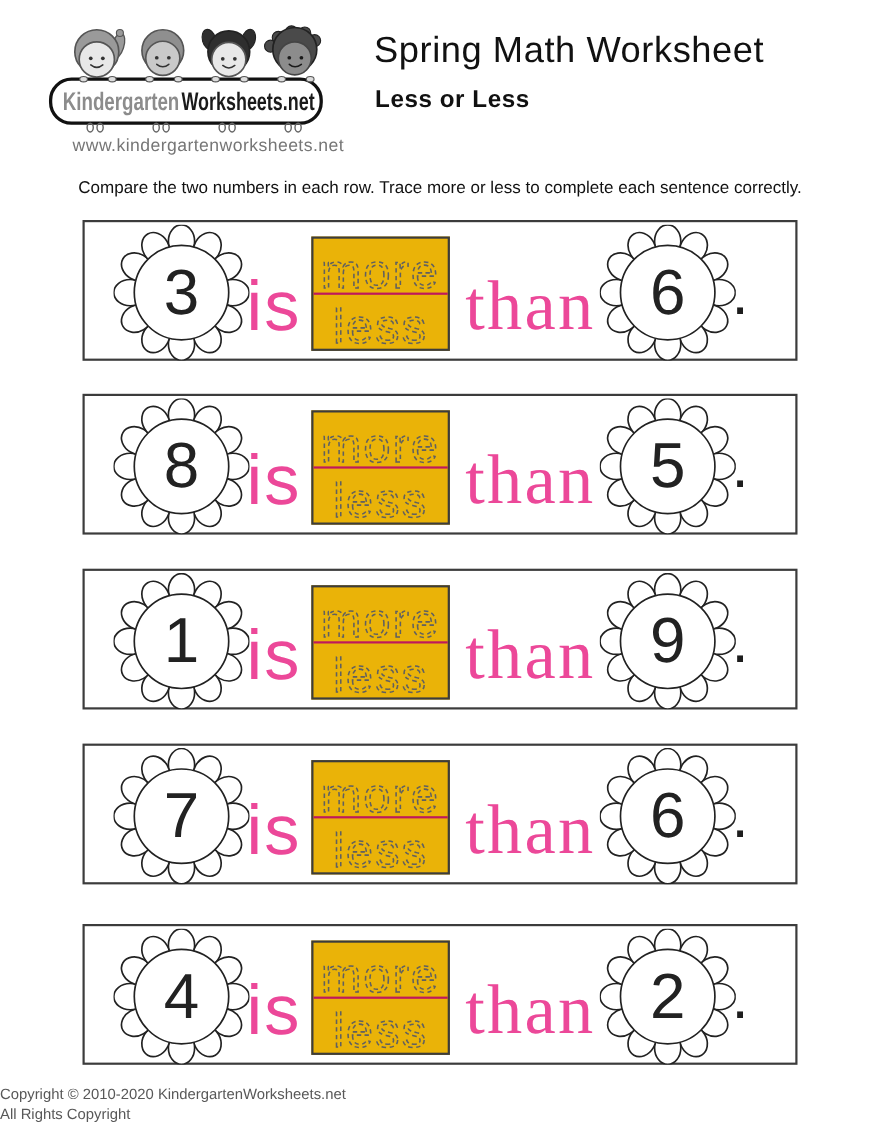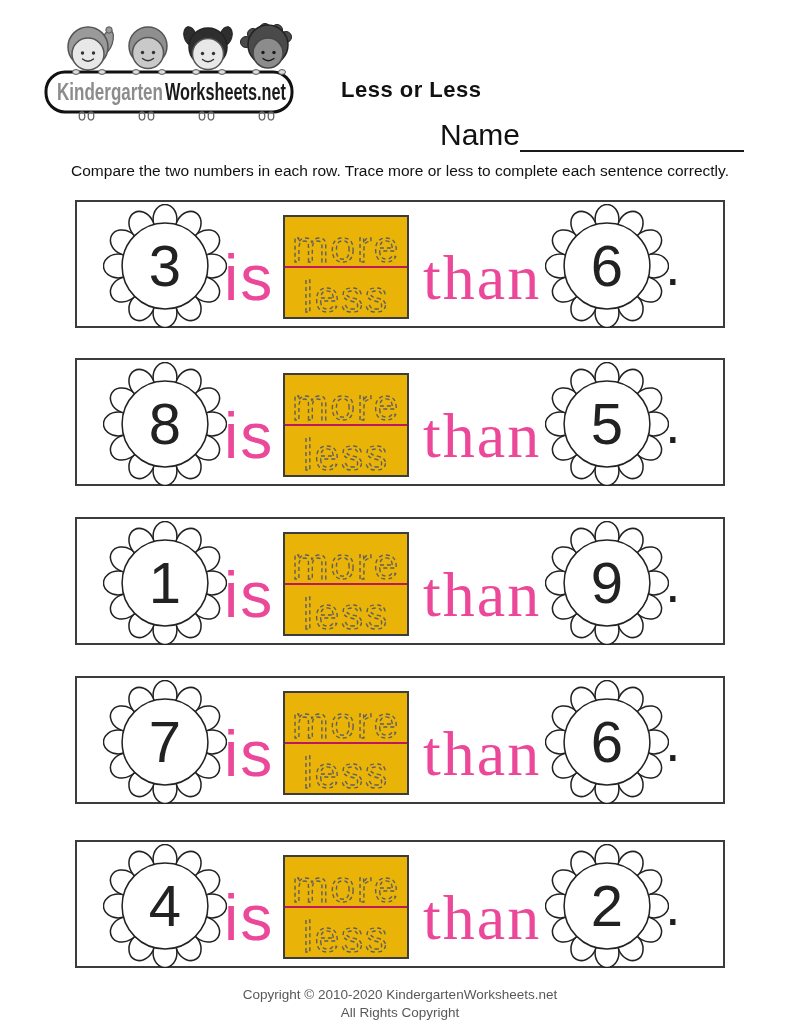--- a/index.html
+++ b/index.html
@@ -32,21 +32,21 @@
   .period    { position:absolute; left:588px; top:36px; font-size:56px; line-height:1; color:#1d1d1d; }
 
   .trace-box { position:absolute; left:206px; top:13px; width:126px; height:104px; border:2px solid #3c3c3c; background:#eab308; }
   .trace-cell { width:122px; height:49px; overflow:hidden; }
   .trace-cell.bottom { border-top:2px solid #be185d; }
   .trace-cell svg { display:block; width:122px; height:49px; }
   .trace-cell text { font-family:"Liberation Sans", sans-serif; font-size:44px; letter-spacing:2px;
                      fill:none; stroke:#606060; stroke-width:1.4; stroke-dasharray:4 3; }
 
   
-  .footer { position:absolute; left:0; top:986px; width:800px; text-align:center; color:#585858; font-size:13.5px; line-height:18px; }
+  .footer { position:absolute; left:0; top:986px; width:800px; color:#585858; font-size:13.5px; line-height:18px; }
 
   .defs-svg { position:absolute; width:0; height:0; overflow:hidden; }
 </style>
 </head>
 <body>
 
 <svg class="defs-svg" aria-hidden="true">
   <defs>
     <symbol id="flower-shape" viewBox="0 0 130 130">
       <g fill="#fff" stroke="#222" stroke-width="1.6">
@@ -137,25 +137,24 @@
         <ellipse cx="98" cy="96" rx="2.8" ry="4"></ellipse>
           <ellipse cx="107" cy="96" rx="2.8" ry="4"></ellipse>
         <ellipse cx="158" cy="96" rx="2.8" ry="4"></ellipse>
           <ellipse cx="167" cy="96" rx="2.8" ry="4"></ellipse>
         <ellipse cx="218" cy="96" rx="2.8" ry="4"></ellipse>
           <ellipse cx="227" cy="96" rx="2.8" ry="4"></ellipse>
       </g>
     </svg>
   </div>
 
+  <div class="site-url">www.kindergartenworksheets.net</div>
+  <h1 class="title">Spring Math Worksheet</h1>
   <h2 class="subtitle">Less or Less</h2>
 
-  <div class="name-row">
-    <span>Name</span><span class="name-line"></span>
-  </div>
 
   <p class="instructions">Compare the two numbers in each row. Trace more or less to complete each sentence correctly.</p>
 
   <div class="exercise-row row-1">
     <div class="flower flower-left">
       <svg class="fl">
           <use href="#flower-shape"></use>
         </svg>
       <span class="num">3</span>
     </div>

